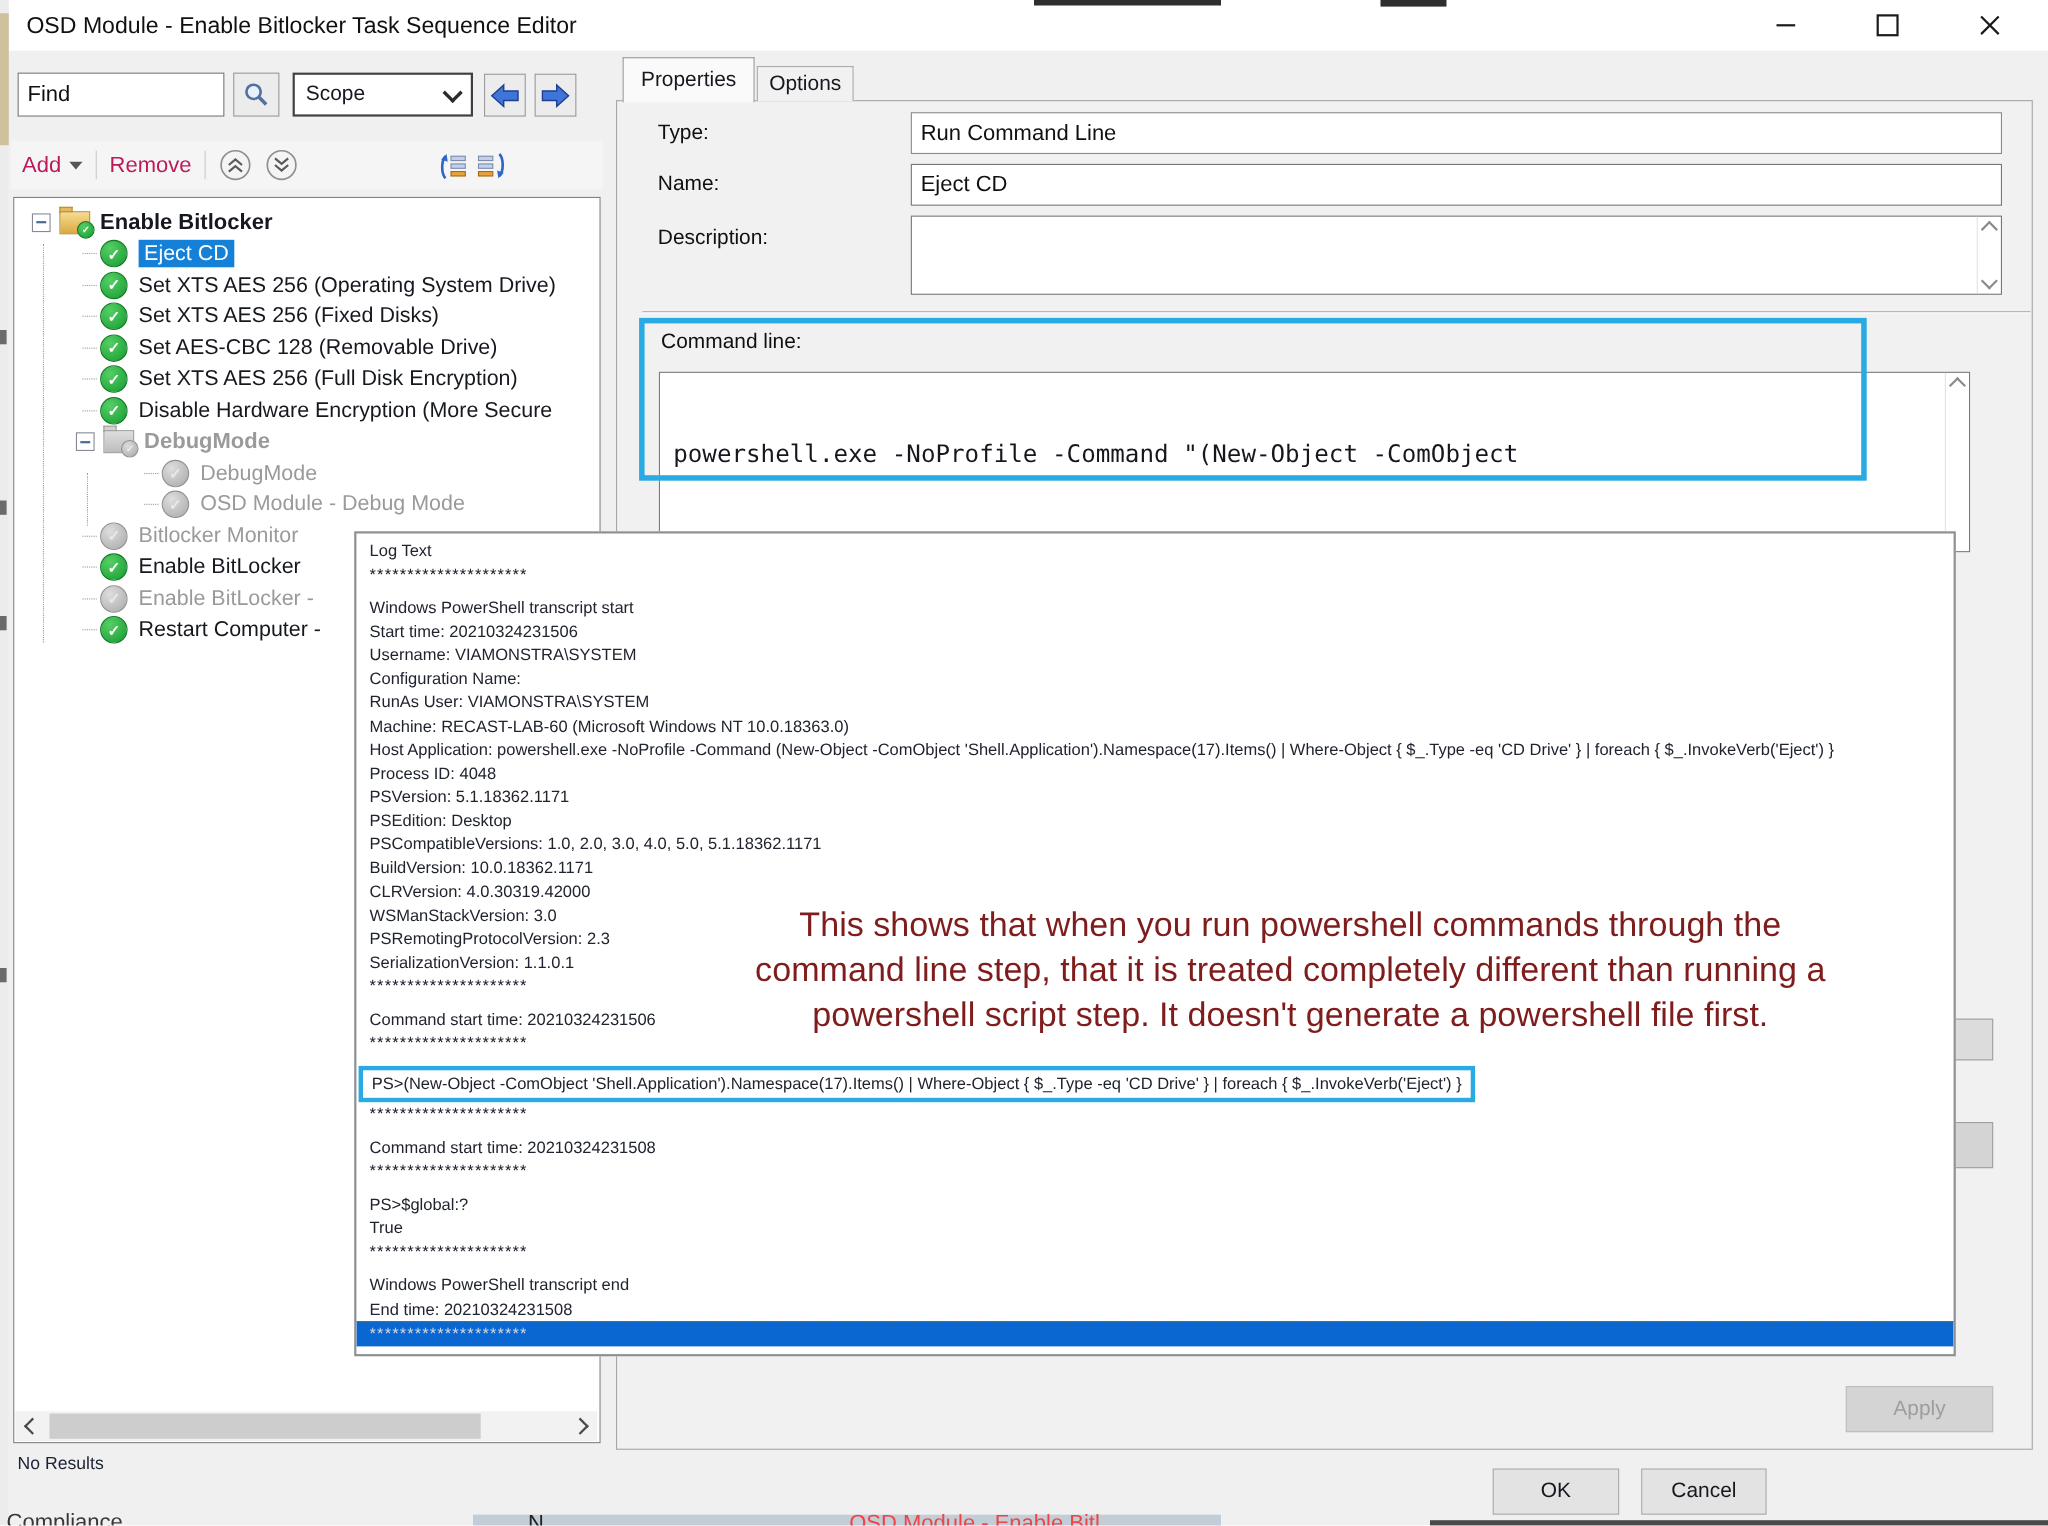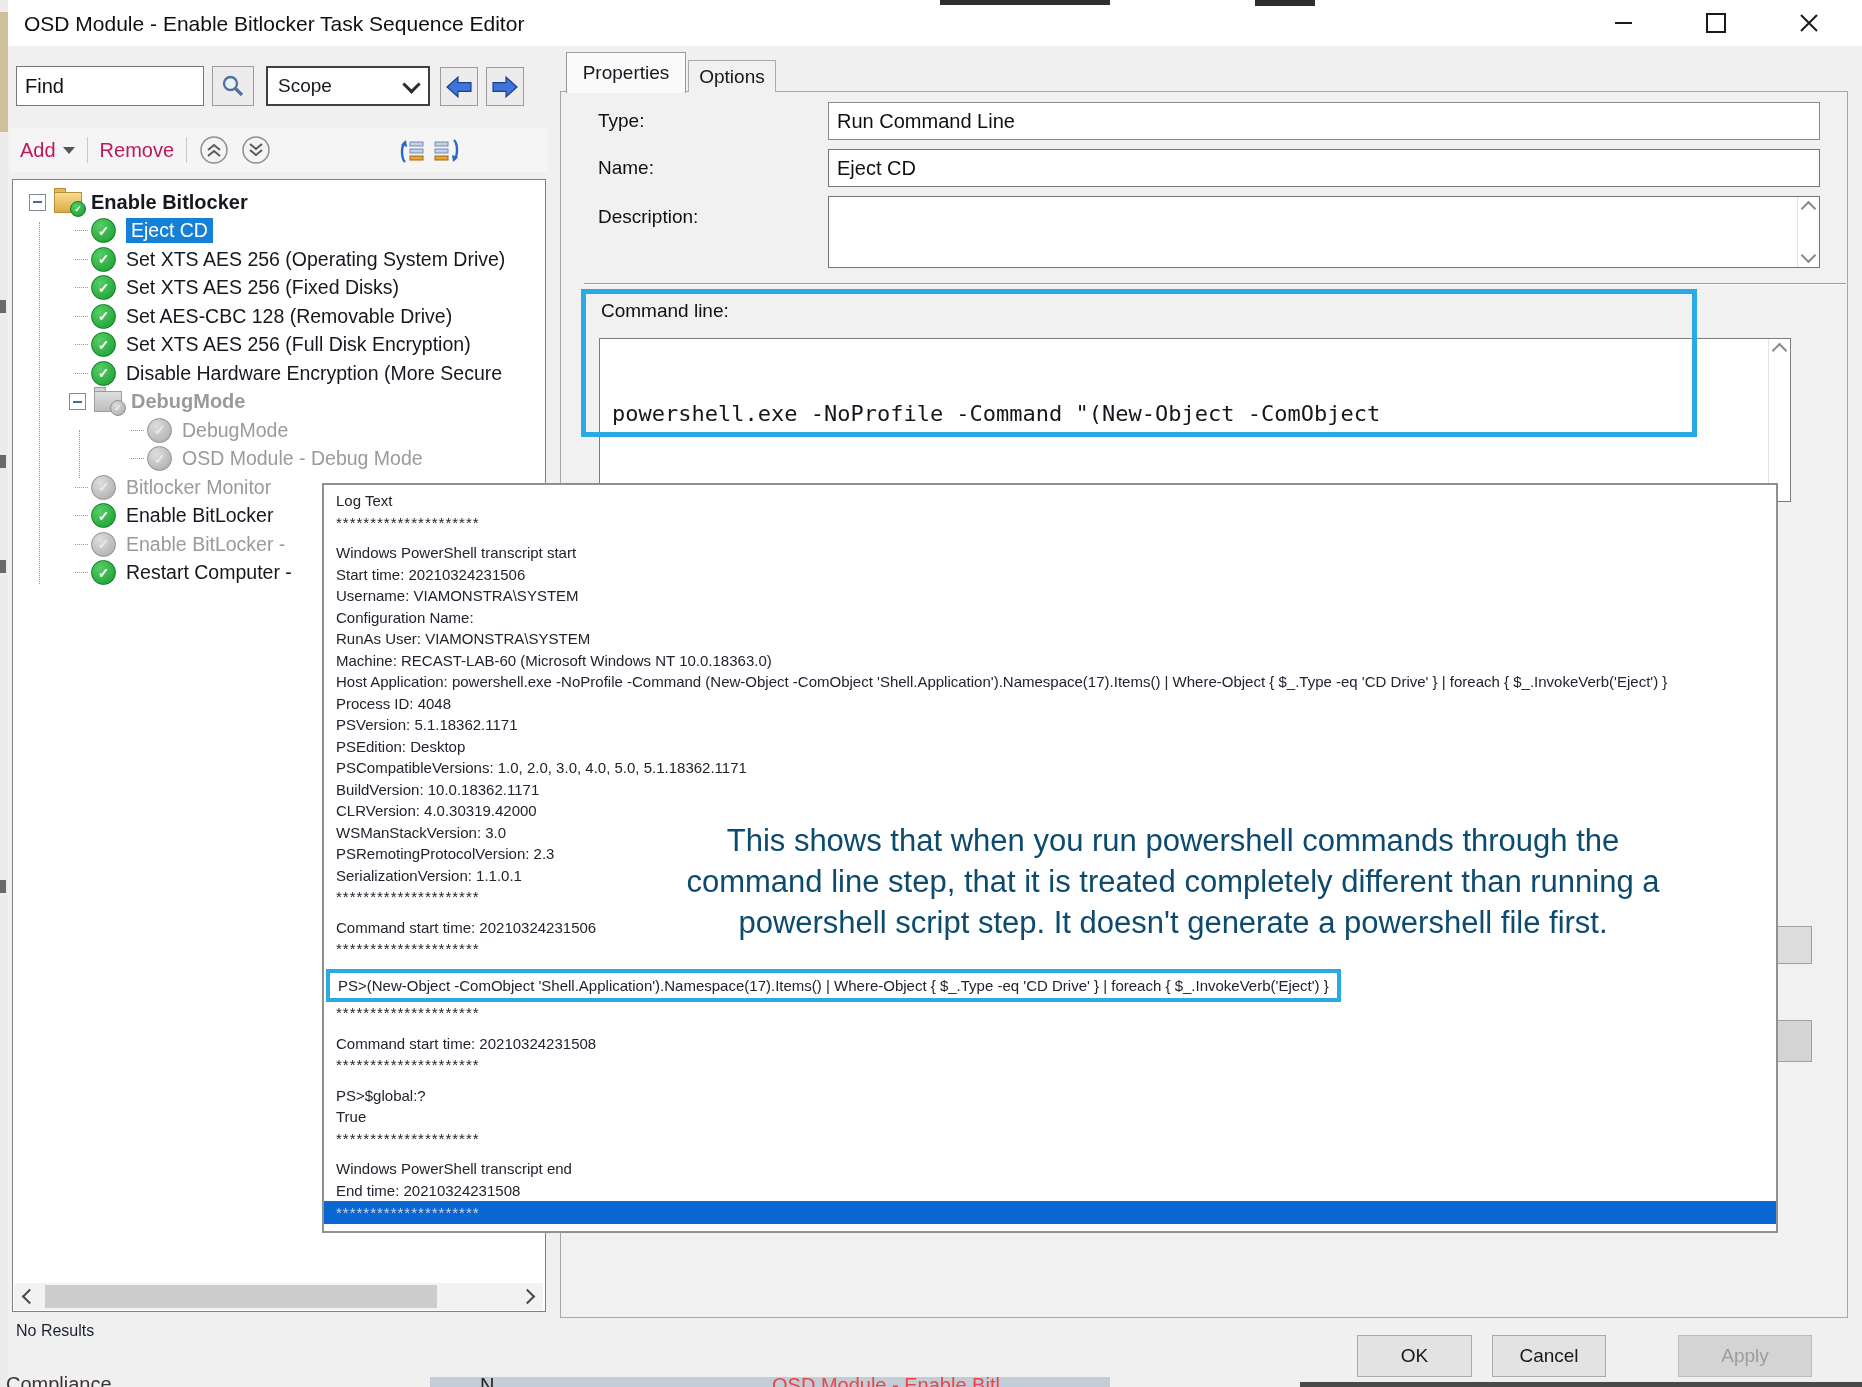--- a/index.html
+++ b/index.html
@@ -339,29 +339,29 @@
       <div class="lgline blank">&nbsp;</div>
       <div class="lgline">PS&gt;$global:?</div>
       <div class="lgline">True</div>
       <div class="lgline sep">*********************</div>
       <div class="lgline blank">&nbsp;</div>
       <div class="lgline">Windows PowerShell transcript end</div>
       <div class="lgline">End time: 20210324231508</div>
       <div class="lgline sep selrow">*********************</div>
     </div>
 
-  <div class="ab annot" id="annotation" style="color: #0c4a6e;">
+  <div class="ab annot" id="annotation" style="color: #7f1d1d;">
       <div>This shows that when you run powershell commands through the</div>
       <div>command line step, that it is treated completely different than running a</div>
       <div>powershell script step.  It doesn't generate a powershell file first.</div>
     </div>
 
   <div class="ab dlgbtn" style="left:1357px;top:1335px;width:115px;">OK</div>
   <div class="ab dlgbtn" style="left:1492px;top:1335px;width:114px;">Cancel</div>
-  <div class="ab dlgbtn disabled" style="left:1678px;top:1335px;width:134px;text-align:right;">Apply</div>
+  <div class="ab dlgbtn disabled" style="left:1678px;top:1260px;width:134px;text-align:right;">Apply</div>
 
   <div class="ab" style="left:430px;top:1377px;width:680px;height:10px;background:#c2cdd8;z-index:59;"></div>
   <div class="ab fragment" style="left:6px;top:1373px;width:260px;height:14px;">Compliance</div>
   <div class="ab fragment" style="left:480px;top:1374px;width:40px;height:13px;color:#222;">N</div>
   <div class="ab fragment" style="left:772px;top:1374px;width:420px;height:13px;color:#ef4444;">OSD Module - Enable Bitl</div>
   <div class="ab" style="left:1300px;top:1382px;width:562px;height:5px;background:#4a4a4a;z-index:59;"></div>
 
 </div>
 
 </body></html>

